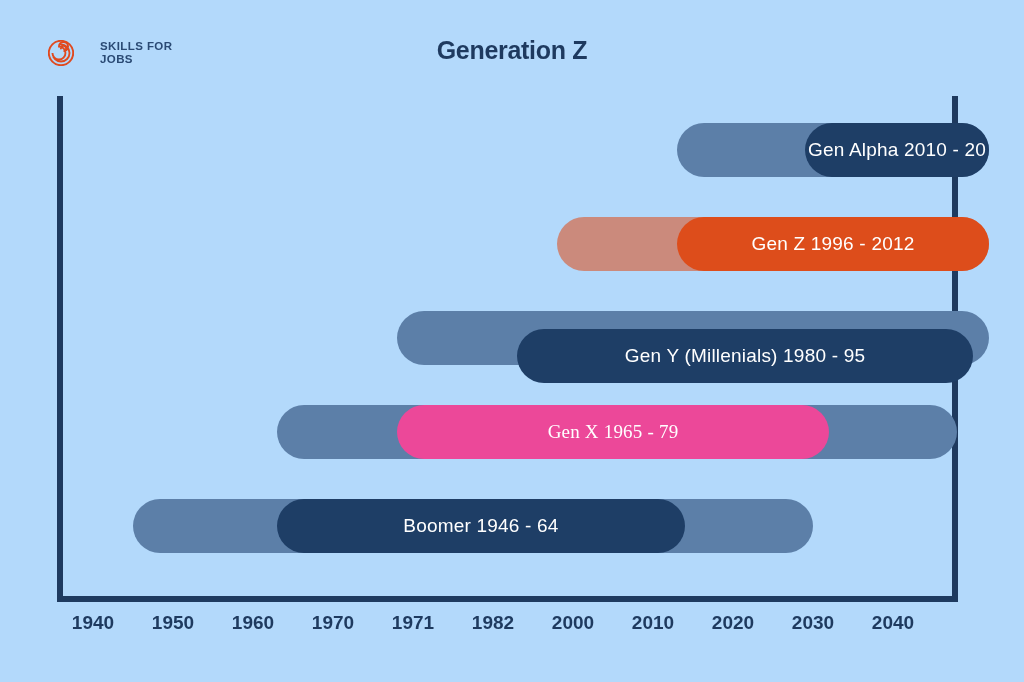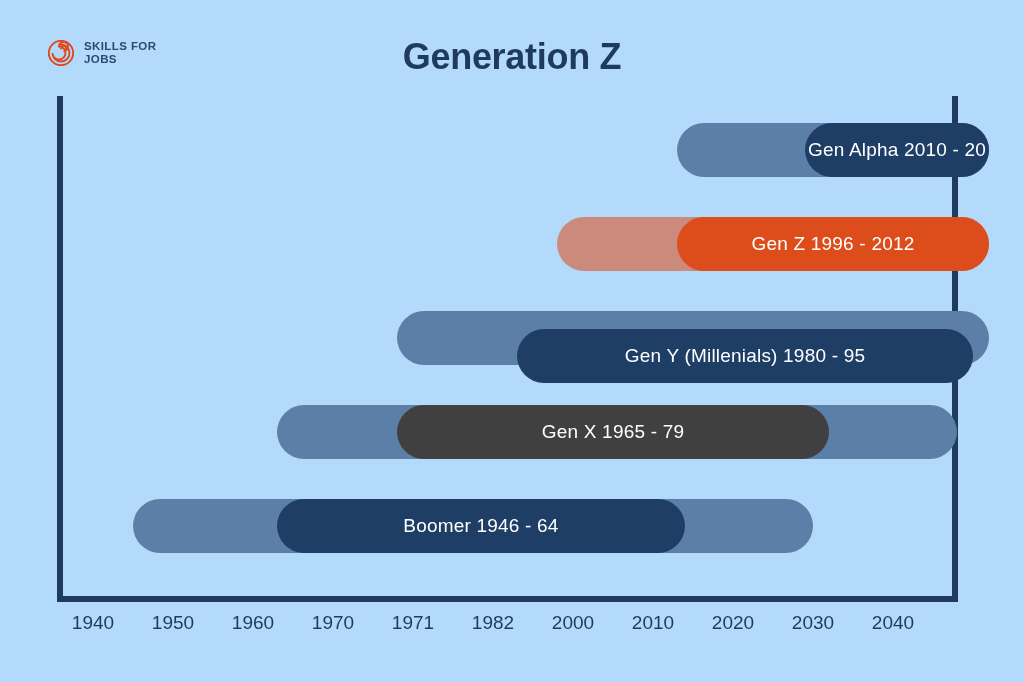--- a/index.html
+++ b/index.html
@@ -10,21 +10,21 @@
   body {
     background: #b3d9fb;
     font-family: "Liberation Sans", sans-serif;
     position: relative;
   }
 
   
   #logo {
     position: absolute;
     left: 48px; top: 40px;
-    display: flex; align-items: center; gap: 10px;
+    display: flex; align-items: center; gap: 26px;
   }
   #logo .mark {
     width: 26px; height: 26px;
     display: block;
     flex: 0 0 26px;
   }
   #logo .wordmark {
     font-size: 11.5px;
     font-weight: bold;
     line-height: 1.15;
@@ -32,21 +32,21 @@
     color: #2a4a74;
     text-transform: uppercase;
     white-space: pre-line;
   }
 
   
   #title {
     position: absolute;
     left: 0; right: 0; top: 36px;
     text-align: center;
-    font-size: 36px;
+    font-size: 25px;
     font-weight: bold;
     color: #1e3a5f;
     letter-spacing: -0.3px;
   }
 
   
   #chart {
     position: absolute;
     left: 0; top: 0;
     width: 1024px; height: 648px;
@@ -89,21 +89,21 @@
     padding: 0 14px;
   }
 
   
   #ticks { position: absolute; left: 0; top: 612px; width: 1024px; height: 34px; }
   .tick-label {
     position: absolute;
     top: 0;
     transform: translateX(-50%);
     font-size: 19px;
-    font-weight: normal;
+    font-weight: bold;
     color: #1e3a5f;
     white-space: nowrap;
   }
 </style>
 </head>
 <body>
 
 <div id="logo">
   <svg class="mark" viewBox="0 0 32 32">
     <circle cx="16" cy="16" r="15" fill="none" stroke="#e0491f" stroke-width="2.4"></circle>
@@ -138,21 +138,21 @@
         </div>
       </div>
       <div class="bar-row" style="left: 0px; top: 311px; width: 1024px; height: 54px;">
         <div class="bar-track" style="left: 397px; top: 0px; width: 592px; height: 54px; background: rgb(92, 127, 168);"></div>
         <div class="bar-fill" style="left: 517px; top: 18px; width: 456px; height: 54px; background: rgb(30, 62, 102);">
           <span class="bar-label">Gen Y (Millenials) 1980 - 95</span>
         </div>
       </div>
       <div class="bar-row" style="left: 0px; top: 405px; width: 1024px; height: 54px;">
         <div class="bar-track" style="left: 277px; top: 0px; width: 680px; height: 54px; background: rgb(92, 127, 168);"></div>
-        <div class="bar-fill" style="left: 397px; top: 0px; width: 432px; height: 54px; background: #404040;">
+        <div class="bar-fill" style="left: 397px; top: 0px; width: 432px; height: 54px; background: #ec4899; font-family: Liberation Serif, serif;">
           <span class="bar-label">Gen X 1965 - 79</span>
         </div>
       </div>
       <div class="bar-row" style="left: 0px; top: 499px; width: 1024px; height: 54px; padding-left: 8px;">
         <div class="bar-track" style="left: 133px; top: 0px; width: 680px; height: 54px; background: rgb(92, 127, 168);"></div>
         <div class="bar-fill" style="left: 277px; top: 0px; width: 408px; height: 54px; background: rgb(30, 62, 102);">
           <span class="bar-label">Boomer 1946 - 64</span>
         </div>
       </div>
     </div>

